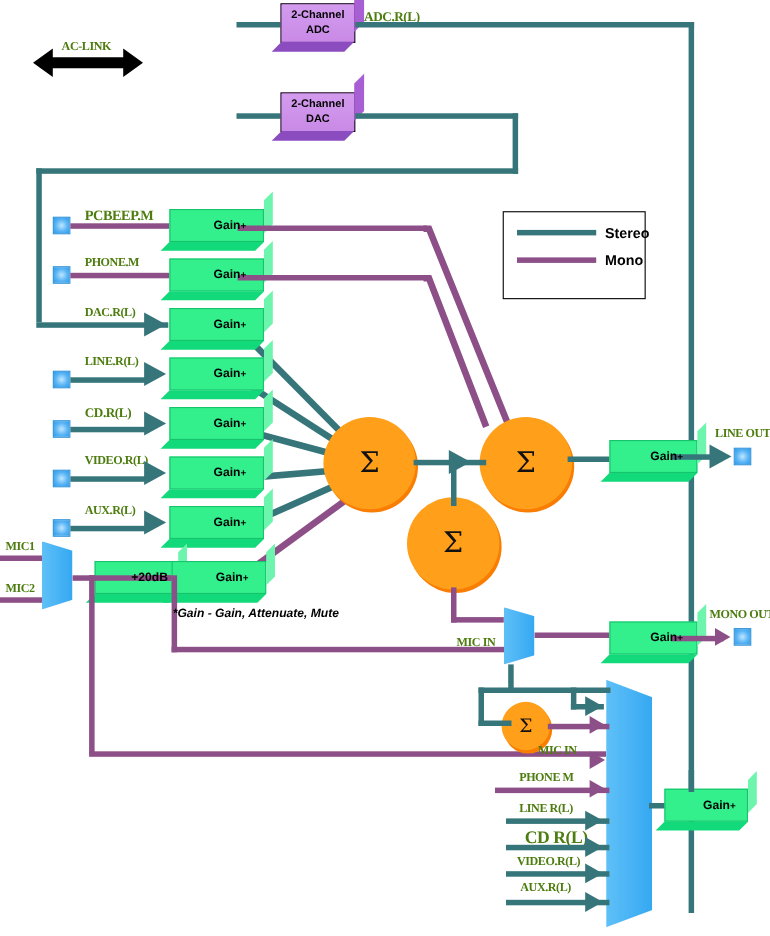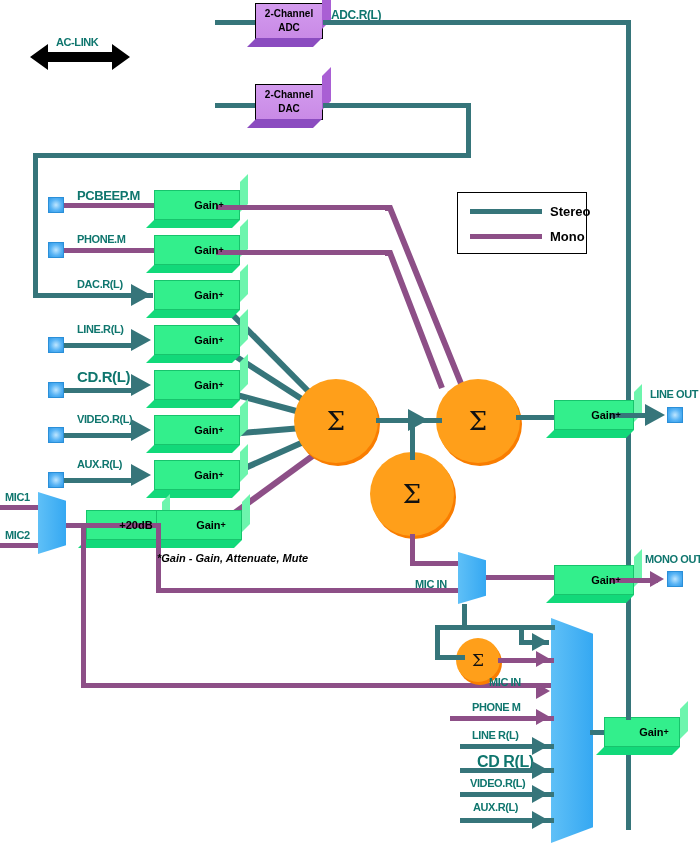--- a/index.html
+++ b/index.html
@@ -1,21 +1,21 @@
 <!DOCTYPE html>
 <html><head>
 <meta charset="utf-8">
 <style>
   html,body{margin:0;padding:0;background:#fff;}
   body{font-family:"Liberation Sans",sans-serif;}
   #stage{position:relative;width:700px;height:851px;background:#fff;overflow:hidden;}
 
   
-  .lbl{position:absolute;font-weight:bold;color:#0f766e;white-space:nowrap;
-       font-family:Liberation Sans, sans-serif;letter-spacing:-0.4px;}
+  .lbl{position:absolute;font-weight:bold;color:#4d7c0f;white-space:nowrap;
+       font-family:Liberation Serif, serif;letter-spacing:-0.4px;}
 
   
   .w{position:absolute;}
   .hs{height:5px;background:#36757a;}            
   .vs{width:5px;background:#36757a;}             
   .hm{height:5px;background:#8d4f87;}            
   .vm{width:5px;background:#8d4f87;}             
 
   
   .svg-layer{position:absolute;left:0;top:0;width:700px;height:851px;overflow:visible;}
@@ -133,21 +133,21 @@
 
   <div class="w hs" style="left:323px;top:20px;width:308px;"></div>
   <div class="w vs" style="left:626px;top:20px;height:810px;"></div>
 
   <div class="w hs" style="left:323px;top:103px;width:148px;"></div>
   <div class="w vs" style="left:466px;top:103px;height:55px;"></div>
   <div class="w hs" style="left:33px;top:153px;width:438px;"></div>
   <div class="w vs" style="left:33px;top:153px;height:140px;"></div>
   <div class="w hs" style="left:33px;top:293px;width:120px;"></div>
 
-  <div class="legend" style="left:457px;top:192px;width:130px;height:62px;">
+  <div class="legend" style="left:457px;top:192px;width:130px;height:80px;">
     <div class="row" style="left:12px;top:11px;">
       <span class="swatch" style="background:#36757a;"></span>
       <span class="ltxt">Stereo</span>
     </div>
     <div class="row" style="left:12px;top:36px;">
       <span class="swatch" style="background:#8d4f87;"></span>
       <span class="ltxt">Mono</span>
     </div>
   </div>
 
@@ -199,21 +199,21 @@
     <div class="face"></div>
       <div class="side"></div>
       <div class="bot"></div>
     <div class="txt">
         <span>Gain</span>
         <sup>+</sup>
       </div>
   </div>
 
   <div class="jack" style="left:48px;top:382px;"></div>
-  <div class="lbl" style="left:77px;top:368px;font-size:15px;">CD.R(L)</div>
+  <div class="lbl" style="left:77px;top:368px;font-size:12px;">CD.R(L)</div>
   <div class="w hs" style="left:64px;top:388px;width:72px;"></div>
   <div class="arr arr-s" style="left:131px;top:374px;"></div>
   <div class="gblock" style="left:154px;top:370px;width:62px;height:30px;">
     <div class="face"></div>
       <div class="side"></div>
       <div class="bot"></div>
     <div class="txt">
         <span>Gain</span>
         <sup>+</sup>
       </div>

